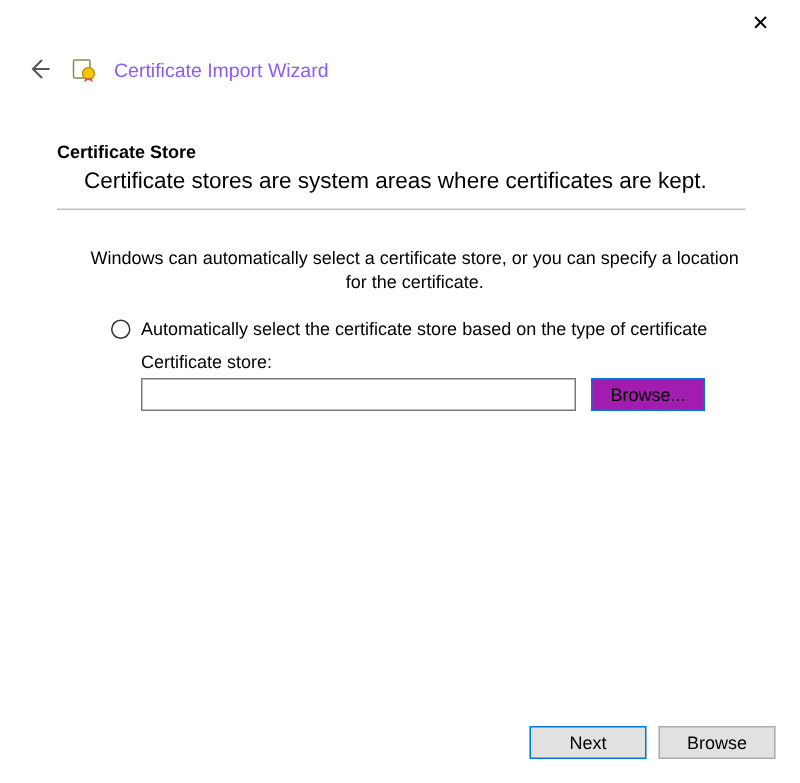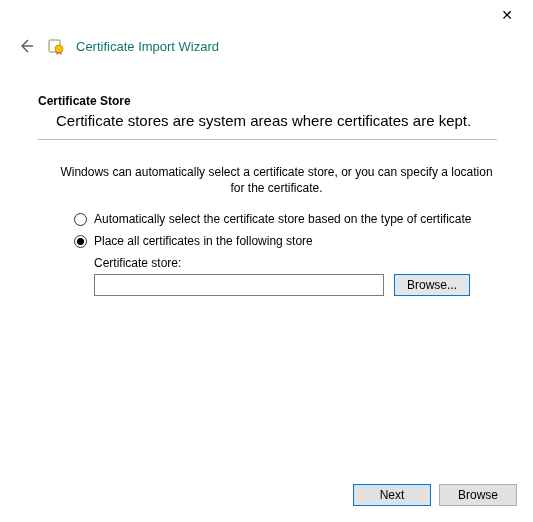--- a/index.html
+++ b/index.html
@@ -47,21 +47,21 @@
     .wiz-icon {
       width: 20px;
       height: 20px;
       display: flex;
       align-items: center;
       justify-content: center;
     }
     .wiz-icon svg { display: block; }
     .wizard-title {
       font-size: 13px;
-      color: #0f766e;
+      color: #8b5cf6;
     }
     .content {
       padding: 34px 36px 0 38px;
     }
     .section-title {
       font-weight: bold;
       font-size: 12px;
       margin-bottom: 4px;
     }
     .section-subtitle {
@@ -127,21 +127,21 @@
       height: 22px;
       border: 1px solid #7a7a7a;
       background: #fff;
       font-size: 12px;
       padding: 0 4px;
     }
     .browse-btn {
       height: 22px;
       width: 76px;
       border: 1px solid #0078d7;
-      background: #e5e5e5;
+      background: #a21caf;
       font-size: 12px;
       color: #000;
       display: flex;
       align-items: center;
       justify-content: center;
     }
     .footer {
       position: absolute;
       bottom: 16px;
       right: 16px;
@@ -192,26 +192,20 @@
   <div class="section-title">Certificate Store</div>
   <div class="section-subtitle">Certificate stores are system areas where certificates are kept.</div>
   <hr class="divider">
 
   <div class="desc">Windows can automatically select a certificate store, or you can specify a location for the certificate.</div>
 
   <div class="radio-group">
     <div class="radio-row">
       <span class="radio-outer"></span>
       <span>Automatically select the certificate store based on the type of certificate</span>
-    </div>
-    <div class="radio-row">
-      <span class="radio-outer">
-        <span class="radio-inner"></span>
-      </span>
-      <span>Place all certificates in the following store</span>
     </div>
   </div>
 
   <div class="store-sub">
     <div class="store-label">Certificate store:</div>
     <div class="store-row">
       <input class="store-input" type="text" value="" style="">
       <div class="browse-btn">
         <span>Browse...</span>
       </div>

